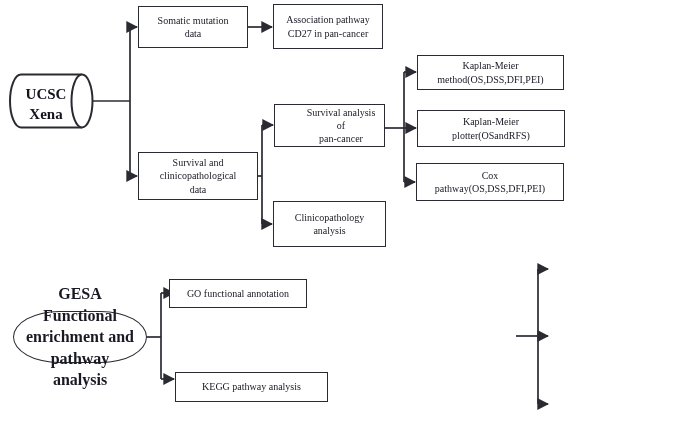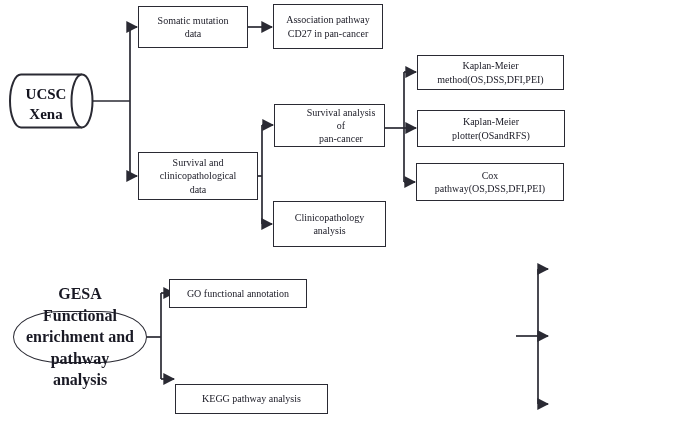--- a/index.html
+++ b/index.html
@@ -29,21 +29,21 @@
   #n-somatic          { left:138px; top:6px;   width:110px; height:42px; }
   #n-association      { left:273px; top:4px;   width:110px; height:45px; }
   #n-survival-analysis{ left:274px; top:104px; width:111px; height:43px;padding-left:27px; }
   #n-survival-clinico { left:138px; top:152px; width:120px; height:48px; }
   #n-clinicopathology { left:273px; top:201px; width:113px; height:46px; }
   #n-km-method        { left:417px; top:55px;  width:147px; height:35px; }
   #n-km-plotter       { left:417px; top:110px; width:148px; height:37px; }
   #n-cox              { left:416px; top:163px; width:148px; height:38px; }
   #n-gesa             { left:13px;  top:311px; width:134px; height:52px; }
   #n-go               { left:169px; top:279px; width:138px; height:29px; }
-  #n-kegg             { left:175px; top:384px; width:153px; height:30px; }
+  #n-kegg             { left:175px; top:372px; width:153px; height:30px; }
   #n-relationship     { left:353px; top:308px; width:164px; height:55px; }
   #n-tumor-immune     { left:549px; top:247px; width:138px; height:44px; }
   #n-immune-genes     { left:549px; top:313px; width:138px; height:46px; }
   #n-immune-cell      { left:549px; top:382px; width:138px; height:44px; }
 </style>
 </head>
 <body>
 
 <div class="canvas">
 

